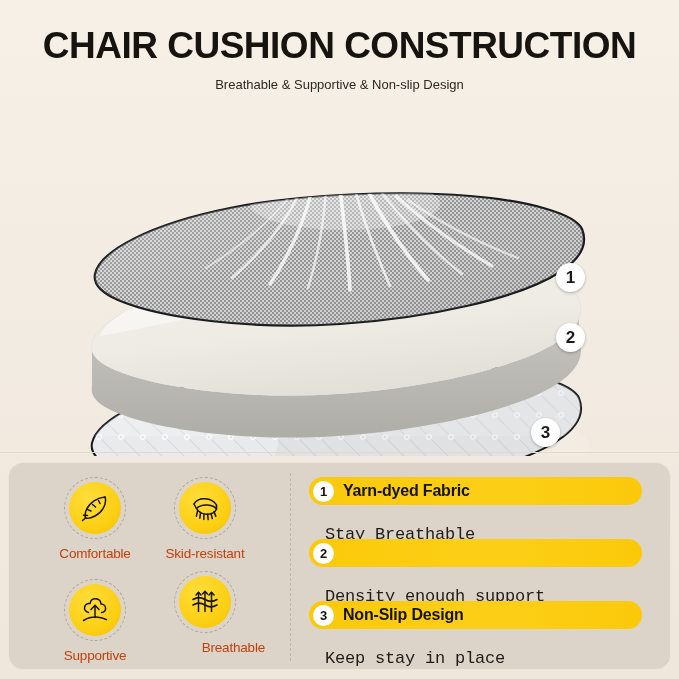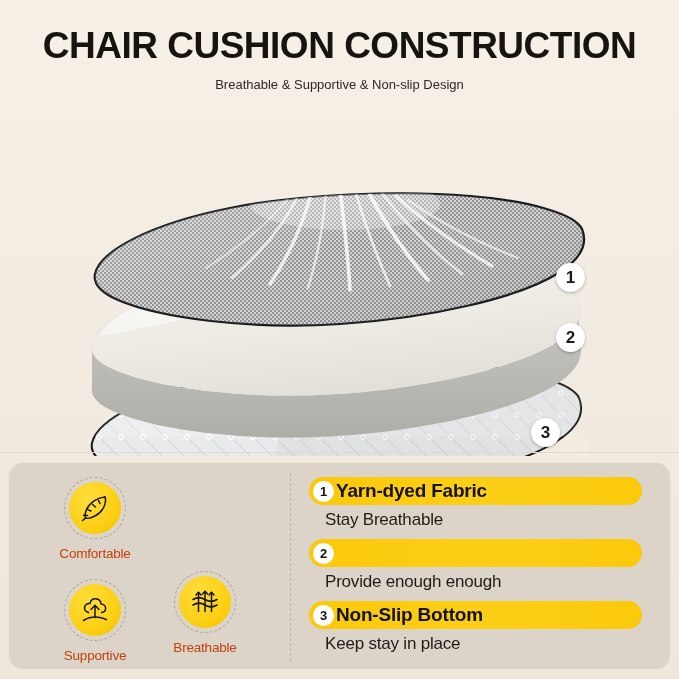--- a/index.html
+++ b/index.html
@@ -102,21 +102,21 @@
     width: 258px; height: 192px;
   }
   .icon-cell {
     position: absolute;
     width: 120px;
     text-align: center;
   }
   .icon-cell.c0 { left: 8px;   top: 6px; }
   .icon-cell.c1 { left: 118px; top: 6px; }
   .icon-cell.c2 { left: 8px;   top: 108px; }
-  .icon-cell.c3 { left: 118px; top: 100px; }
+  .icon-cell.c3 { left: 118px; top: 100px; text-align: right; }
 
   .icon-ring {
     width: 62px; height: 62px;
     margin: 0 auto;
     border-radius: 50%;
     border: 1.5px dashed #AFA699;
     box-sizing: border-box;
     padding: 4px;
     display: flex;
     align-items: center;
@@ -169,35 +169,36 @@
     margin-left: 4px;
     border-radius: 50%;
     background: #FFFFFF;
     color: #141414;
     font-size: 13px;
     font-weight: bold;
     line-height: 21px;
     text-align: center;
   }
   .pill-title {
-    margin-left: 2px;
-    font-size: 19px;
+    margin-left: 9px;
+    font-size: 16px;
     font-weight: bold;
     color: #141210;
     letter-spacing: -0.2px;
     white-space: nowrap;
     text-align: right;
   }
   .feature-sub {
-    margin-top: 5px;
+    margin-top: 20px;
     margin-left: 16px;
     font-size: 17px;
     color: #1F1C18;
     letter-spacing: -0.2px;
     white-space: nowrap;
+    font-family: Liberation Mono, monospace;
   }
 </style>
 </head>
 <body>
 
 <div id="page">
 
   <div id="header">
     <h1 id="main-title">CHAIR CUSHION CONSTRUCTION</h1>
     <p id="subtitle">Breathable &amp; Supportive &amp; Non-slip Design</p>
@@ -348,20 +349,40 @@
                 <path d="M13 20 L9 18.4"></path>
                 <path d="M17.5 16 L14.5 13.5"></path>
                 <path d="M22 12.5 L20.5 9.5"></path>
               </g>
             </svg>
           </div>
         </div>
         <div class="icon-label">Comfortable</div>
       </div>
 
+      <div class="icon-cell c1">
+        <div class="icon-ring">
+          <div class="icon-disc">
+            <svg width="34" height="34" viewBox="0 0 34 34">
+              <g fill="none" stroke="#17140B" stroke-width="1.5" stroke-linecap="round" stroke-linejoin="round">
+                <path d="M6 13 C8 9.5 12 7.5 17 7.8 C22 8.1 26.5 10.5 28.5 14"></path>
+                <path d="M6 13 L8.5 17.5 C10.5 21 14 23 18.5 23.2 C23 23.4 27 21.5 28.5 18 L28.5 14"></path>
+                <path d="M8.5 17.5 C11 15 15 13.7 19.5 14 C24 14.3 27.2 16 28.5 18"></path>
+                <path d="M9.6 19.6 L8.4 25.2"></path>
+                <path d="M12.6 21.6 L11.8 27.2"></path>
+                <path d="M16 22.8 L15.8 28.4"></path>
+                <path d="M19.6 23.2 L20.2 28.6"></path>
+                <path d="M23 22.4 L24.3 27.6"></path>
+                <path d="M26 20.6 L27.8 25.2"></path>
+              </g>
+            </svg>
+          </div>
+        </div>
+        <div class="icon-label">Skid-resistant</div>
+      </div>
 
       <div class="icon-cell c2">
         <div class="icon-ring">
           <div class="icon-disc">
             <svg width="34" height="34" viewBox="0 0 34 34">
               <g fill="none" stroke="#17140B" stroke-width="1.5" stroke-linecap="round" stroke-linejoin="round">
                 <path d="M10.5 19.5 C7.5 18.8 6 16.5 6.6 14 C7.2 11.4 9.6 10 12 10.6
                          C12.6 7.6 15 5.6 17.8 5.8 C20.6 6 22.8 8.2 23 11
                          C25.6 11 27.6 13 27.6 15.4 C27.6 17.6 26 19.2 23.6 19.6"></path>
                 <path d="M17 24.6 L17 12.4"></path>
@@ -402,25 +423,25 @@
           <span class="pill-num">1</span>
           <span class="pill-title">Yarn-dyed Fabric</span>
         </div>
         <div class="feature-sub">Stay Breathable</div>
       </div>
 
       <div class="feature-item f1">
         <div class="feature-pill">
           <span class="pill-num">2</span>
         </div>
-        <div class="feature-sub">Provide enough enough</div>
+        <div class="feature-sub">Density enough support</div>
       </div>
 
       <div class="feature-item f2">
         <div class="feature-pill">
           <span class="pill-num">3</span>
-          <span class="pill-title">Non-Slip Bottom</span>
+          <span class="pill-title">Non-Slip Design</span>
         </div>
         <div class="feature-sub">Keep stay in place</div>
       </div>
     </div>
   </div>
 </div>
 
 </body></html>

